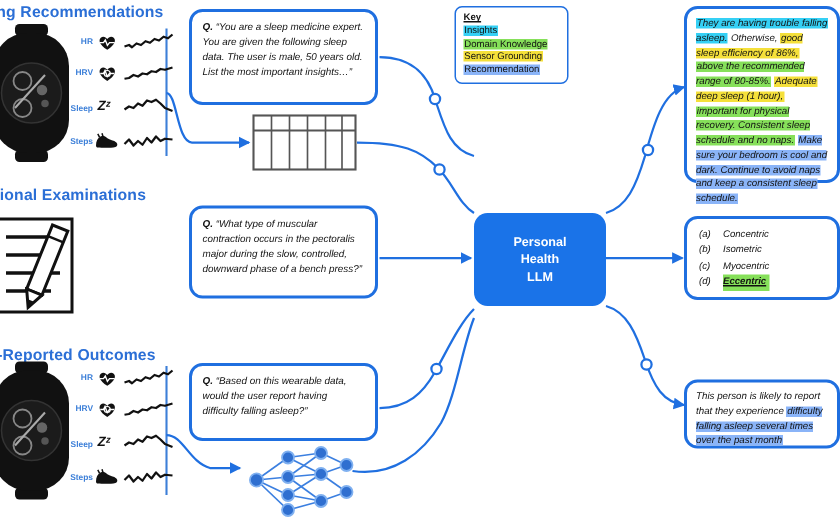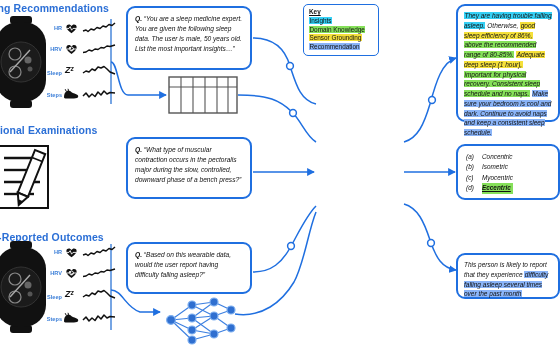--- a/index.html
+++ b/index.html
@@ -199,20 +199,27 @@
       <path d="M2.4,52 L5.5,57 L8.6,52 Z" fill="#111"></path>
       <line x1="0" y1="8" x2="11" y2="8" stroke="#111" stroke-width="1.6"></line>
     </g>
   </svg>
 
   <div class="abs qbox" style="left:126px;top:137px;width:126px;height:62px;">
     <b>Q.</b>
     <span>“What type of muscular contraction occurs in the pectoralis major during the slow, controlled, downward phase of a bench press?”</span>
   </div>
 
+  <div class="abs llm" style="left:316px;top:142px;width:88px;height:62px;">
+    <div>
+      <div>Personal</div>
+      <div>Health</div>
+      <div>LLM</div>
+    </div>
+  </div>
 
   <div class="abs abox" style="left:456px;top:144px;width:104px;height:56px;padding:6px 8px;">
     <table class="mc" cellspacing="0" cellpadding="0">
       <tbody>
           <tr>
         <td class="lab">(a)</td>
         <td>Concentric</td>
       </tr>
       <tr>
         <td class="lab">(b)</td>

